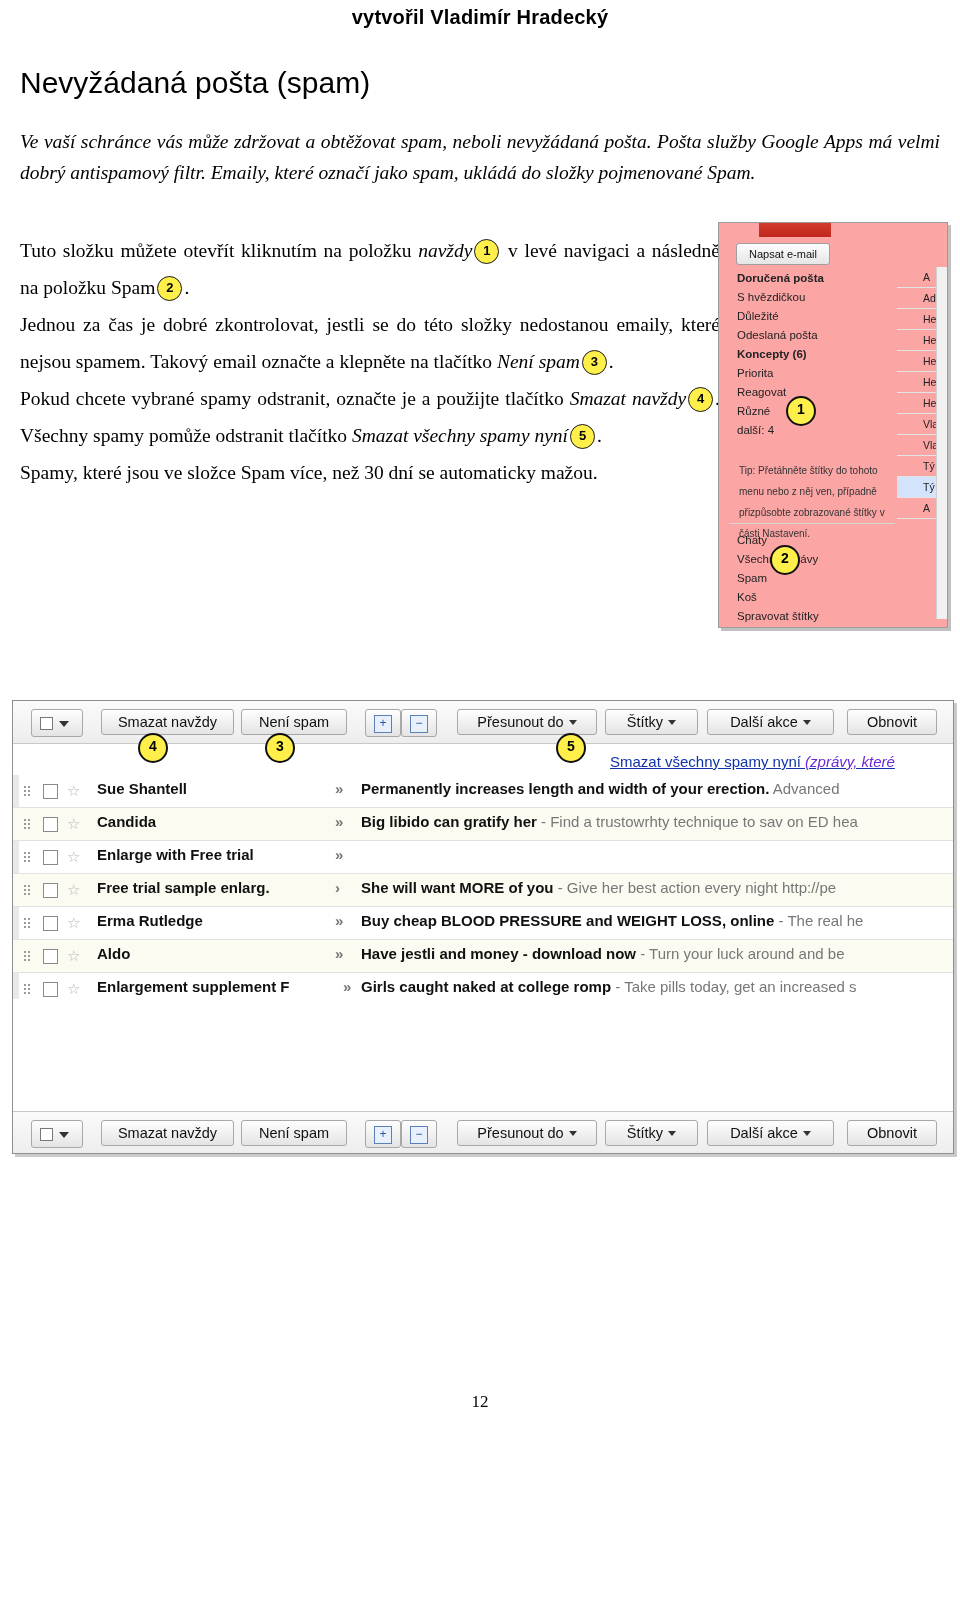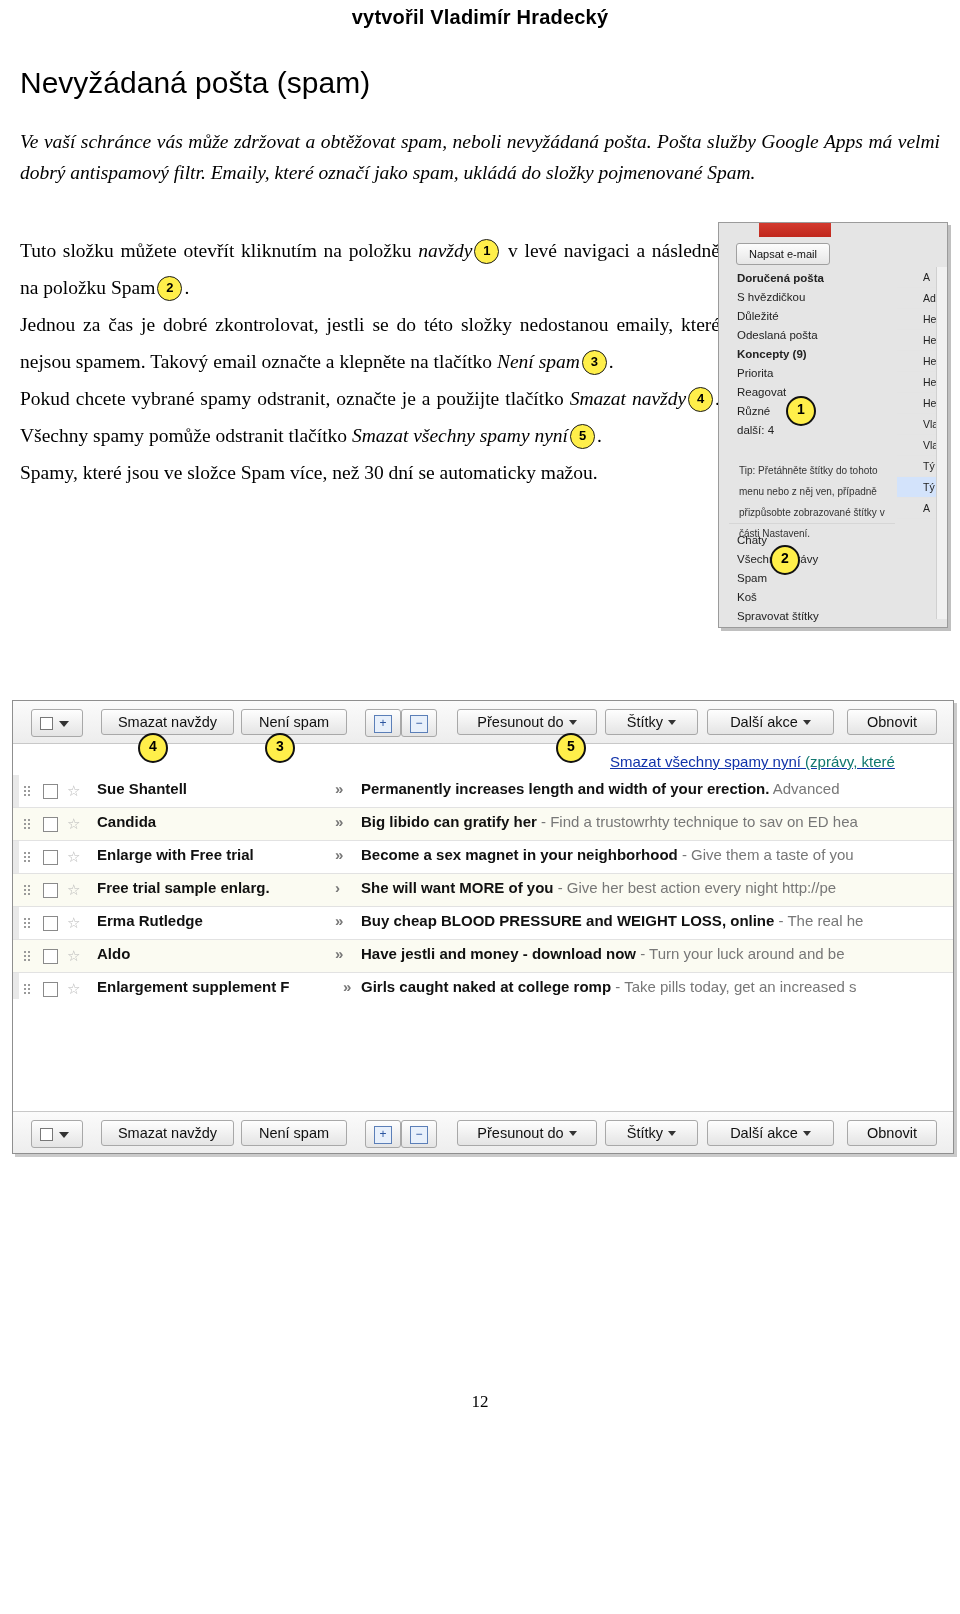--- a/index.html
+++ b/index.html
@@ -100,21 +100,21 @@
     z-index: 40;
   }
 
   
   .shot-nav {
     position: absolute;
     left: 718px;
     top: 222px;
     width: 228px;
     height: 404px;
-    background: #e5e5e5;
+    background: #fca5a5;
     border: 1px solid #9b9b9b;
     box-shadow: 3px 3px 0 rgba(140,140,140,0.55);
     overflow: hidden;
     font-family: "Liberation Sans", sans-serif;
     font-size: 11px;
   }
   .shot-nav .logo-strip {
     position: absolute; left: 40px; top: 0; width: 72px; height: 14px;
     background: linear-gradient(180deg,#d33b2f 0%, #c0271c 100%);
   }
@@ -259,21 +259,21 @@
     text-align: center;
   }
   .smazat-link {
     position: absolute;
     left: 597px; top: 52px;
     font-size: 15px;
     color: #1133aa;
     text-decoration: underline;
     white-space: nowrap;
   }
-  .smazat-link .plain { color: #0f766e; text-decoration: none; }
+  .smazat-link .plain { color: #6d28d9; text-decoration: none; font-style: italic; }
   .rows {
     position: absolute;
     top: 74px; left: 0;
     width: 940px;
   }
   .row {
     position: relative;
     height: 32px;
     border-bottom: 1px solid #e2e2e2;
     white-space: nowrap;
@@ -365,21 +365,21 @@
 
   <div class="shot-nav">
     <div class="logo-strip"></div>
     <div class="compose-btn">Napsat e-mail</div>
 
     <div class="nav-list">
       <div class="nav-item bold">Doručená pošta</div>
       <div class="nav-item">S hvězdičkou</div>
       <div class="nav-item">Důležité</div>
       <div class="nav-item">Odeslaná pošta</div>
-      <div class="nav-item bold">Koncepty (9)</div>
+      <div class="nav-item bold">Koncepty (6)</div>
       <div class="nav-item">Priorita</div>
       <div class="nav-item">Reagovat</div>
       <div class="nav-item">Různé</div>
       <div class="nav-item">další: 4</div>
     </div>
 
     <div class="tipbox">
       <span>Tip: Přetáhněte štítky do tohoto menu nebo z něj ven, případně přizpůsobte zobrazované štítky v části Nastavení.</span>
     </div>
 
@@ -454,21 +454,20 @@
         <span class="sender">Candida</span>
         <span class="chevr">»</span>
         <span class="subject"><span>Big libido can gratify her</span><span class="snippet"> - Find a trustowrhty technique to sav on ED hea</span></span>
       </div>
       <div class="row">
         <span class="grip"></span>
         <span class="chk"></span>
         <span class="star">☆</span>
         <span class="sender">Enlarge with Free trial</span>
         <span class="chevr">»</span>
-        <span class="subject"><span>Become a sex magnet in your neighborhood</span><span class="snippet"> - Give them a taste of you</span></span>
       </div>
       <div class="row shade">
         <span class="grip"></span>
         <span class="chk"></span>
         <span class="star">☆</span>
         <span class="sender">Free trial sample enlarg.</span>
         <span class="chevr">›</span>
         <span class="subject"><span>She will want MORE of you</span><span class="snippet"> - Give her best action every night http://pe</span></span>
       </div>
       <div class="row">

